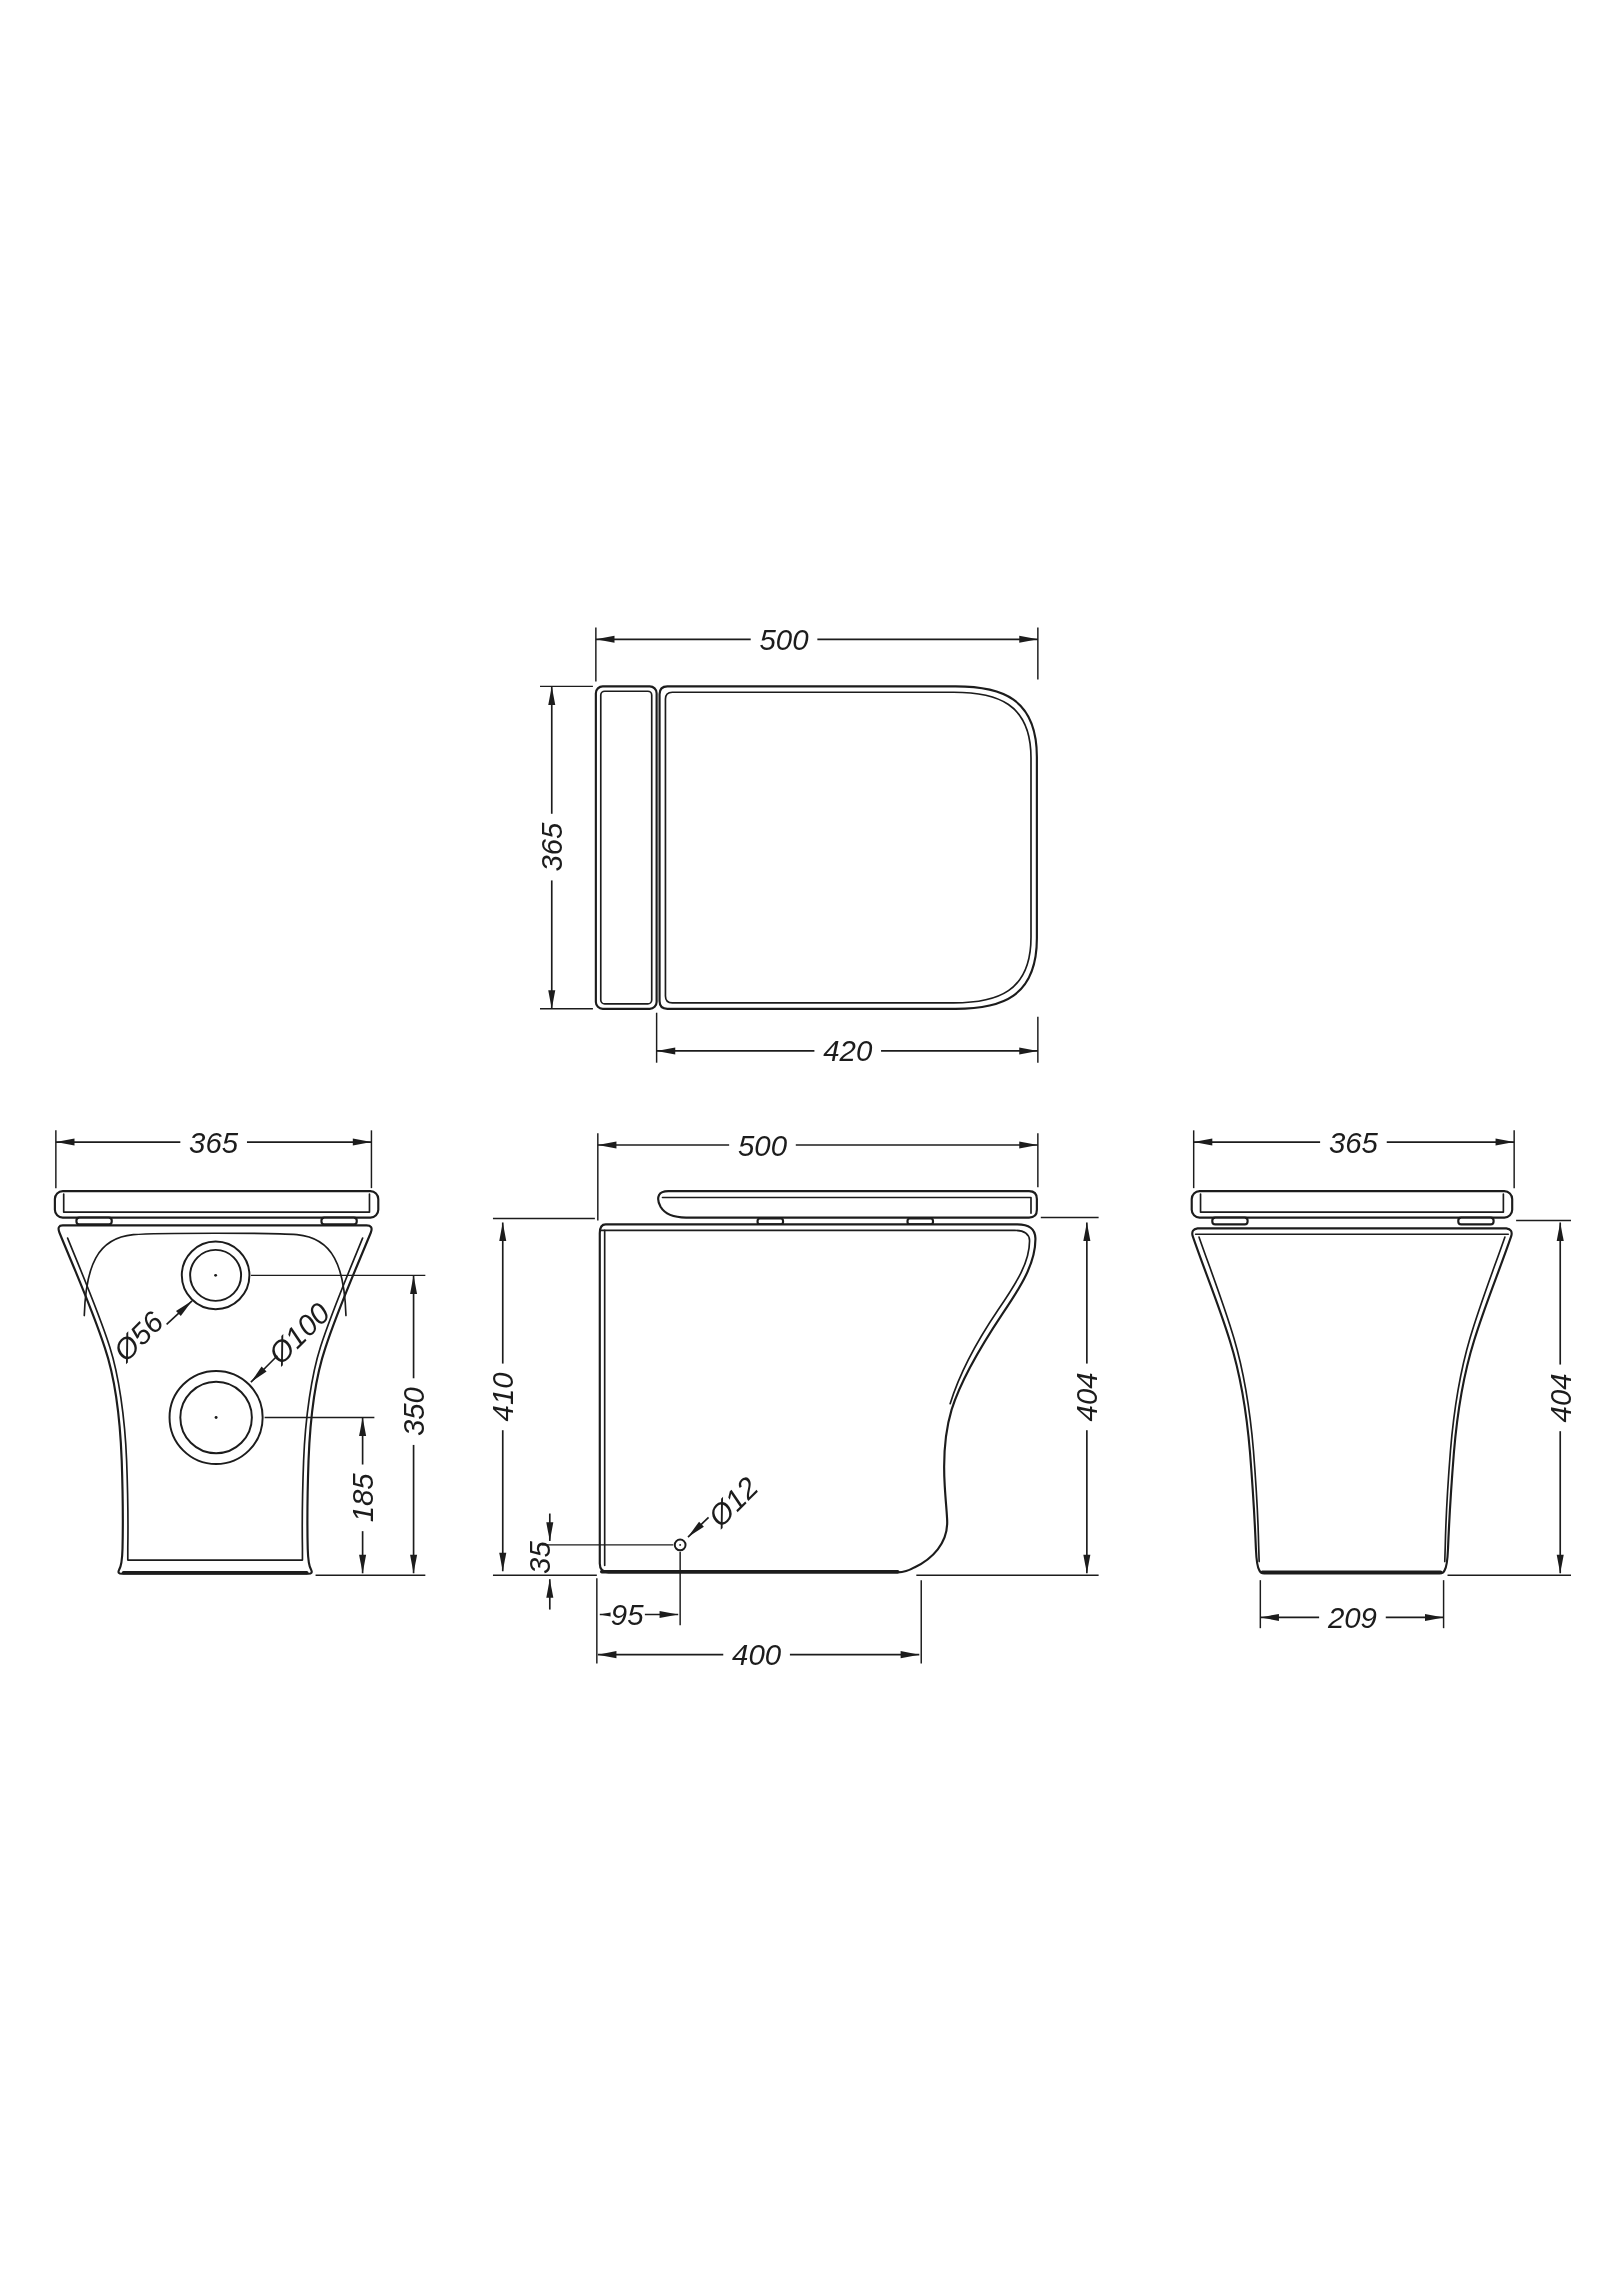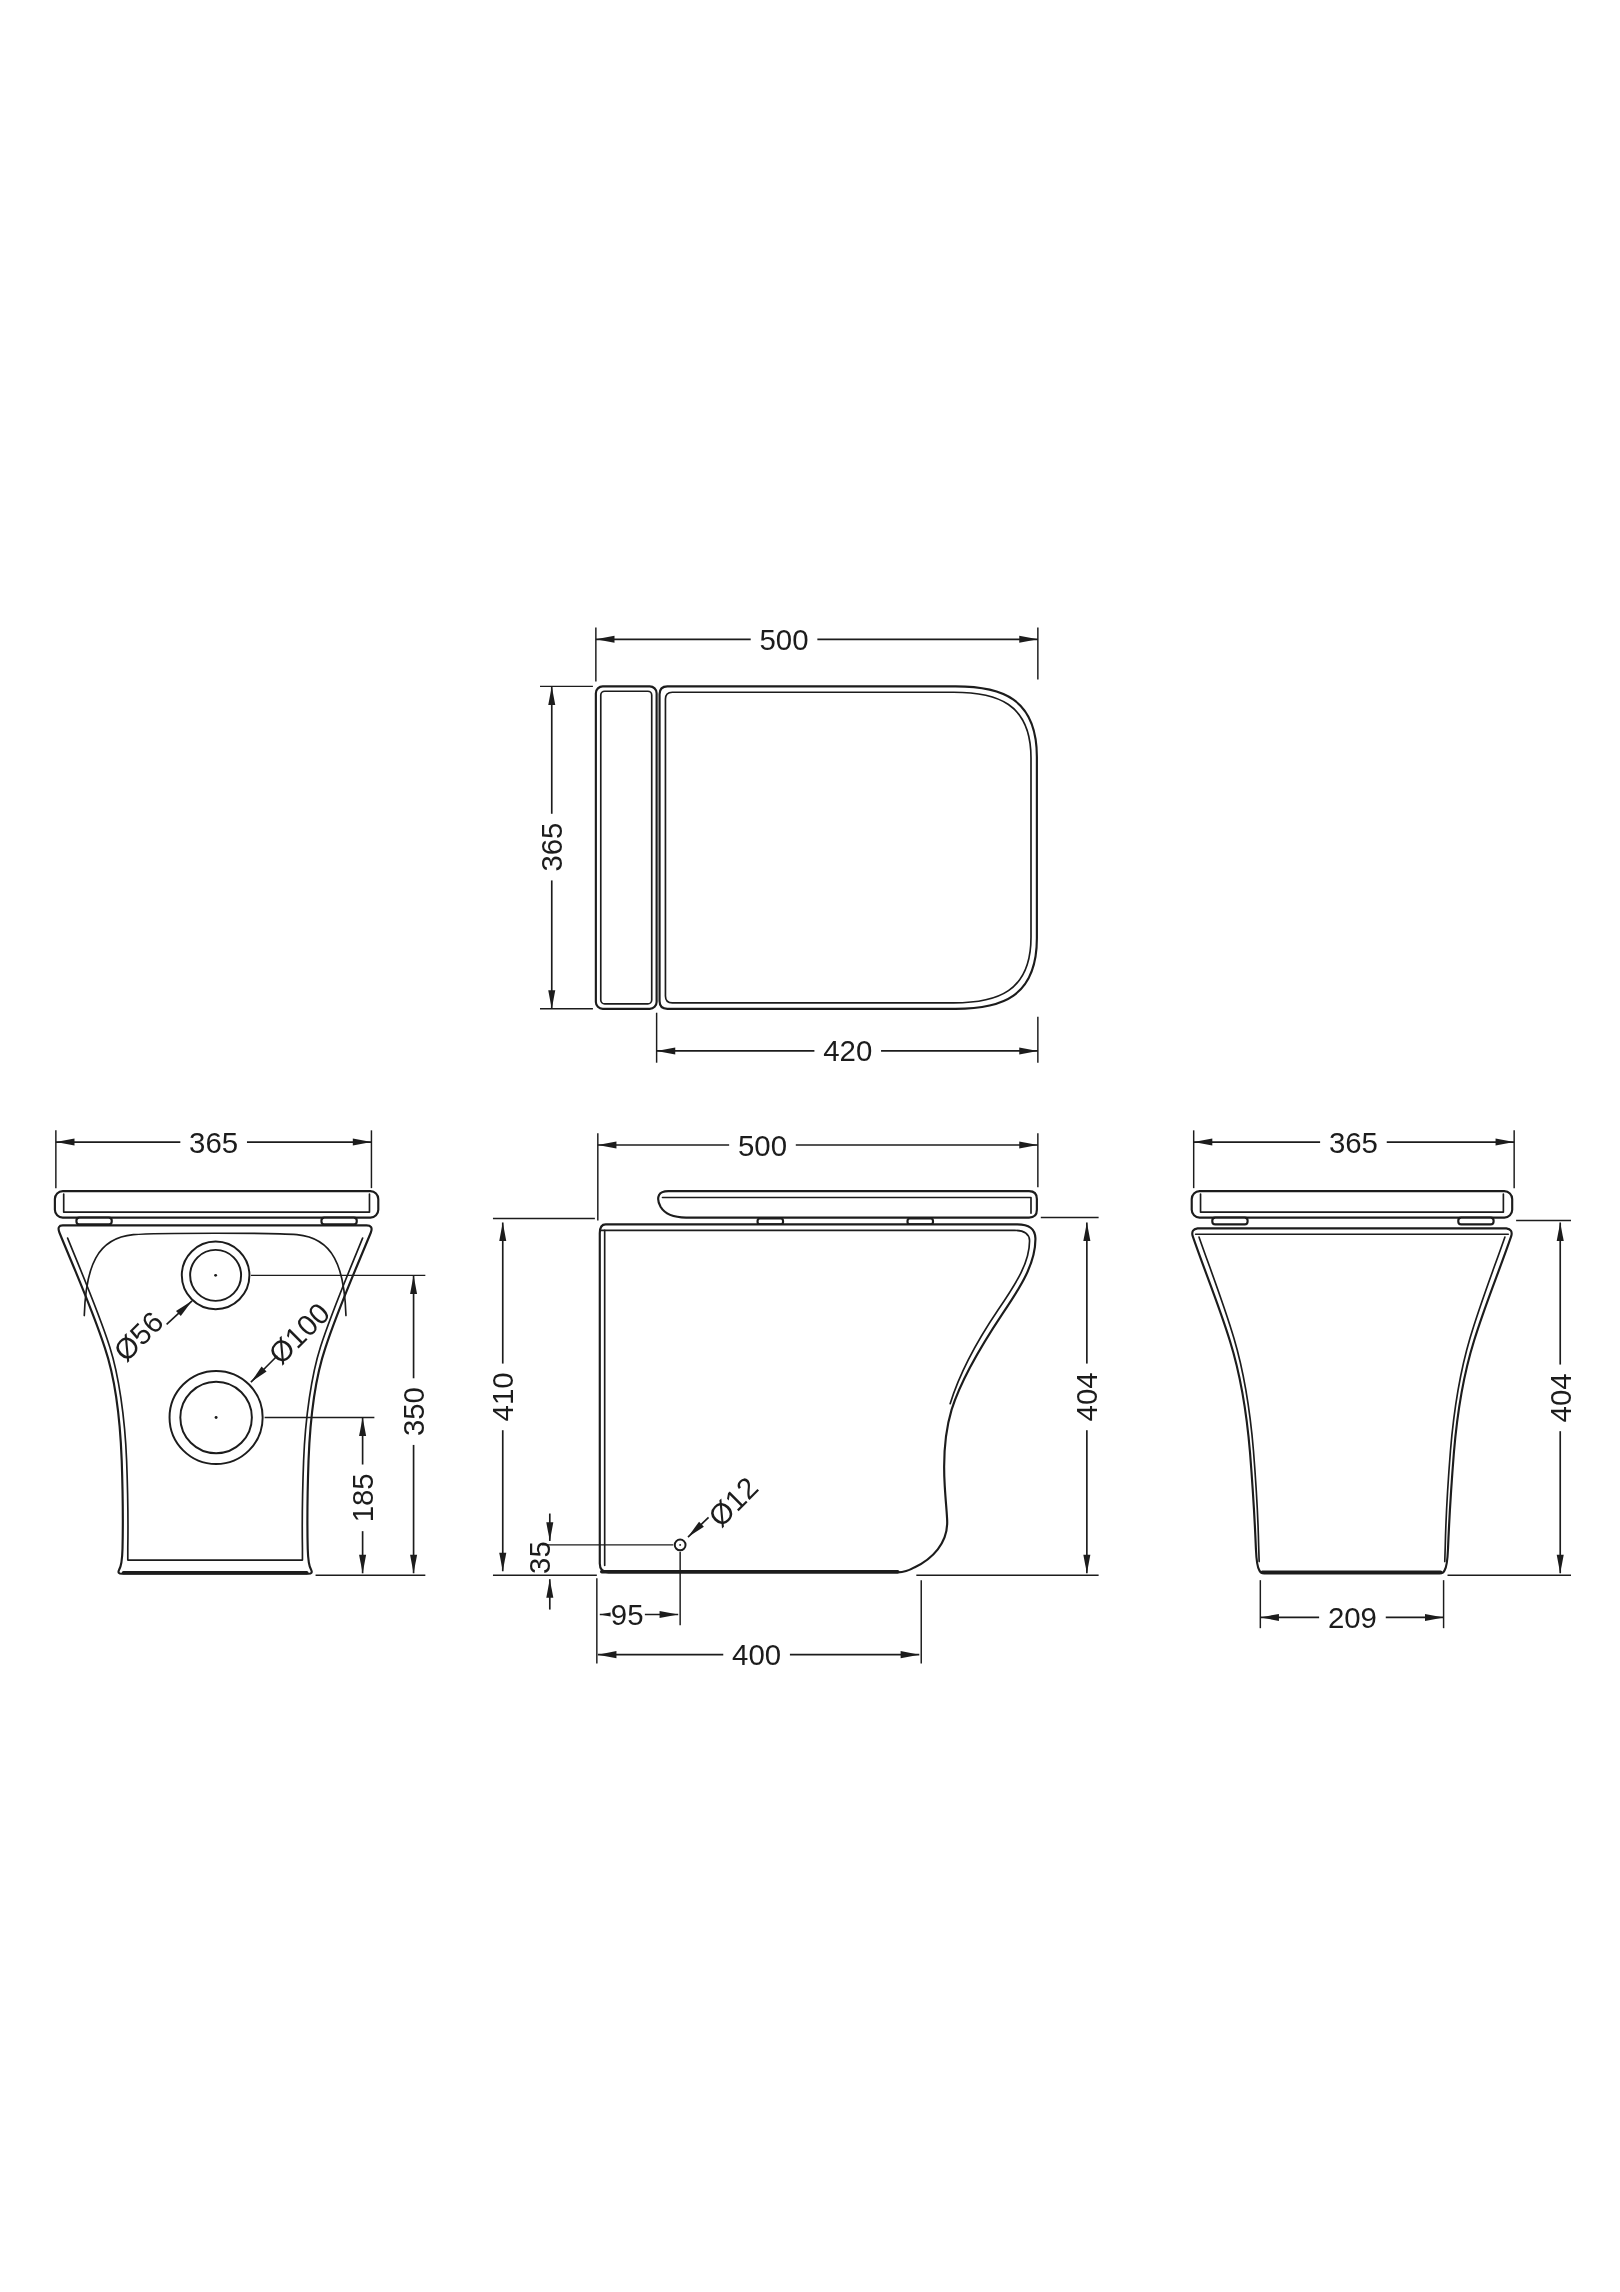--- a/index.html
+++ b/index.html
@@ -1,16 +1,16 @@
 <!DOCTYPE html>
 <html><head>
 <meta charset="utf-8">
 <style>
   html,body{margin:0;padding:0;background:#ffffff;}
-  .page{position:relative;width:1620px;height:2293px;background:#ffffff;overflow:hidden;}
+  .page{position:relative;width:1620px;height:2293px;background:#ffffff;overflow:hidden;font-style:italic;}
   svg{position:absolute;left:0;top:0;}
   svg text{font-family:"Liberation Sans","DejaVu Sans",sans-serif;font-size:30px;fill:#1c1c1c;}
   .outline{fill:#ffffff;stroke:#1c1c1c;stroke-width:2.2;stroke-linejoin:round;stroke-linecap:round;}
   .inner{fill:none;stroke:#1c1c1c;stroke-width:1.7;stroke-linejoin:round;stroke-linecap:round;}
   .thick{stroke:#1c1c1c;stroke-width:3.6;stroke-linecap:round;}
   .dim{stroke:#1c1c1c;stroke-width:1.7;fill:none;}
   .ext{stroke:#1c1c1c;stroke-width:1.5;fill:none;}
   .gap{fill:#ffffff;stroke:none;}
   .hole{fill:#ffffff;stroke:#1c1c1c;stroke-width:2;}
   .dot{fill:#1c1c1c;stroke:none;}

